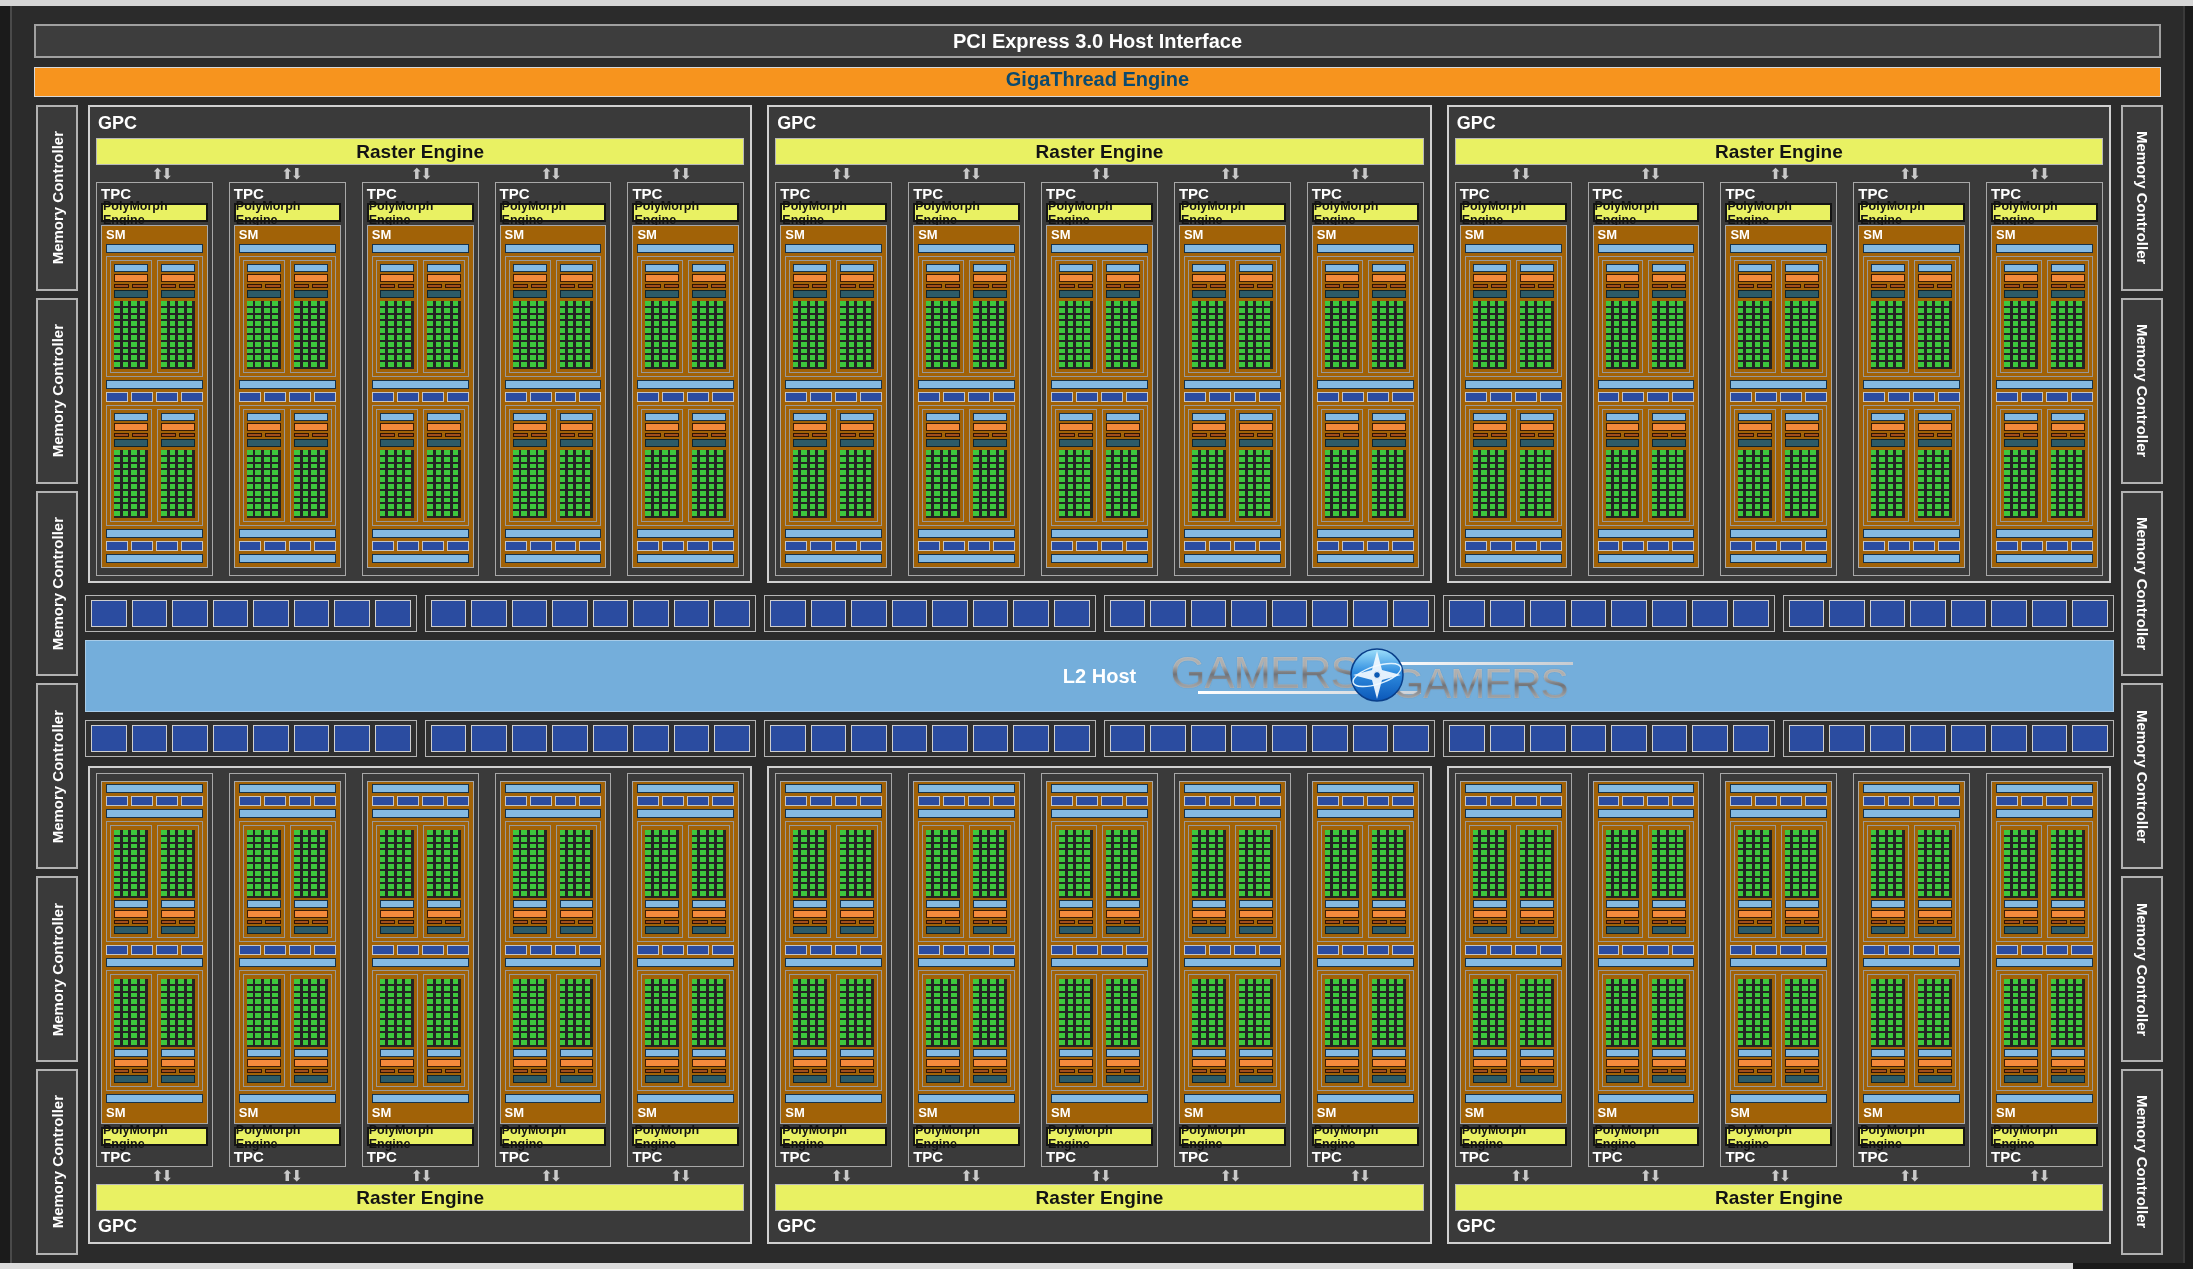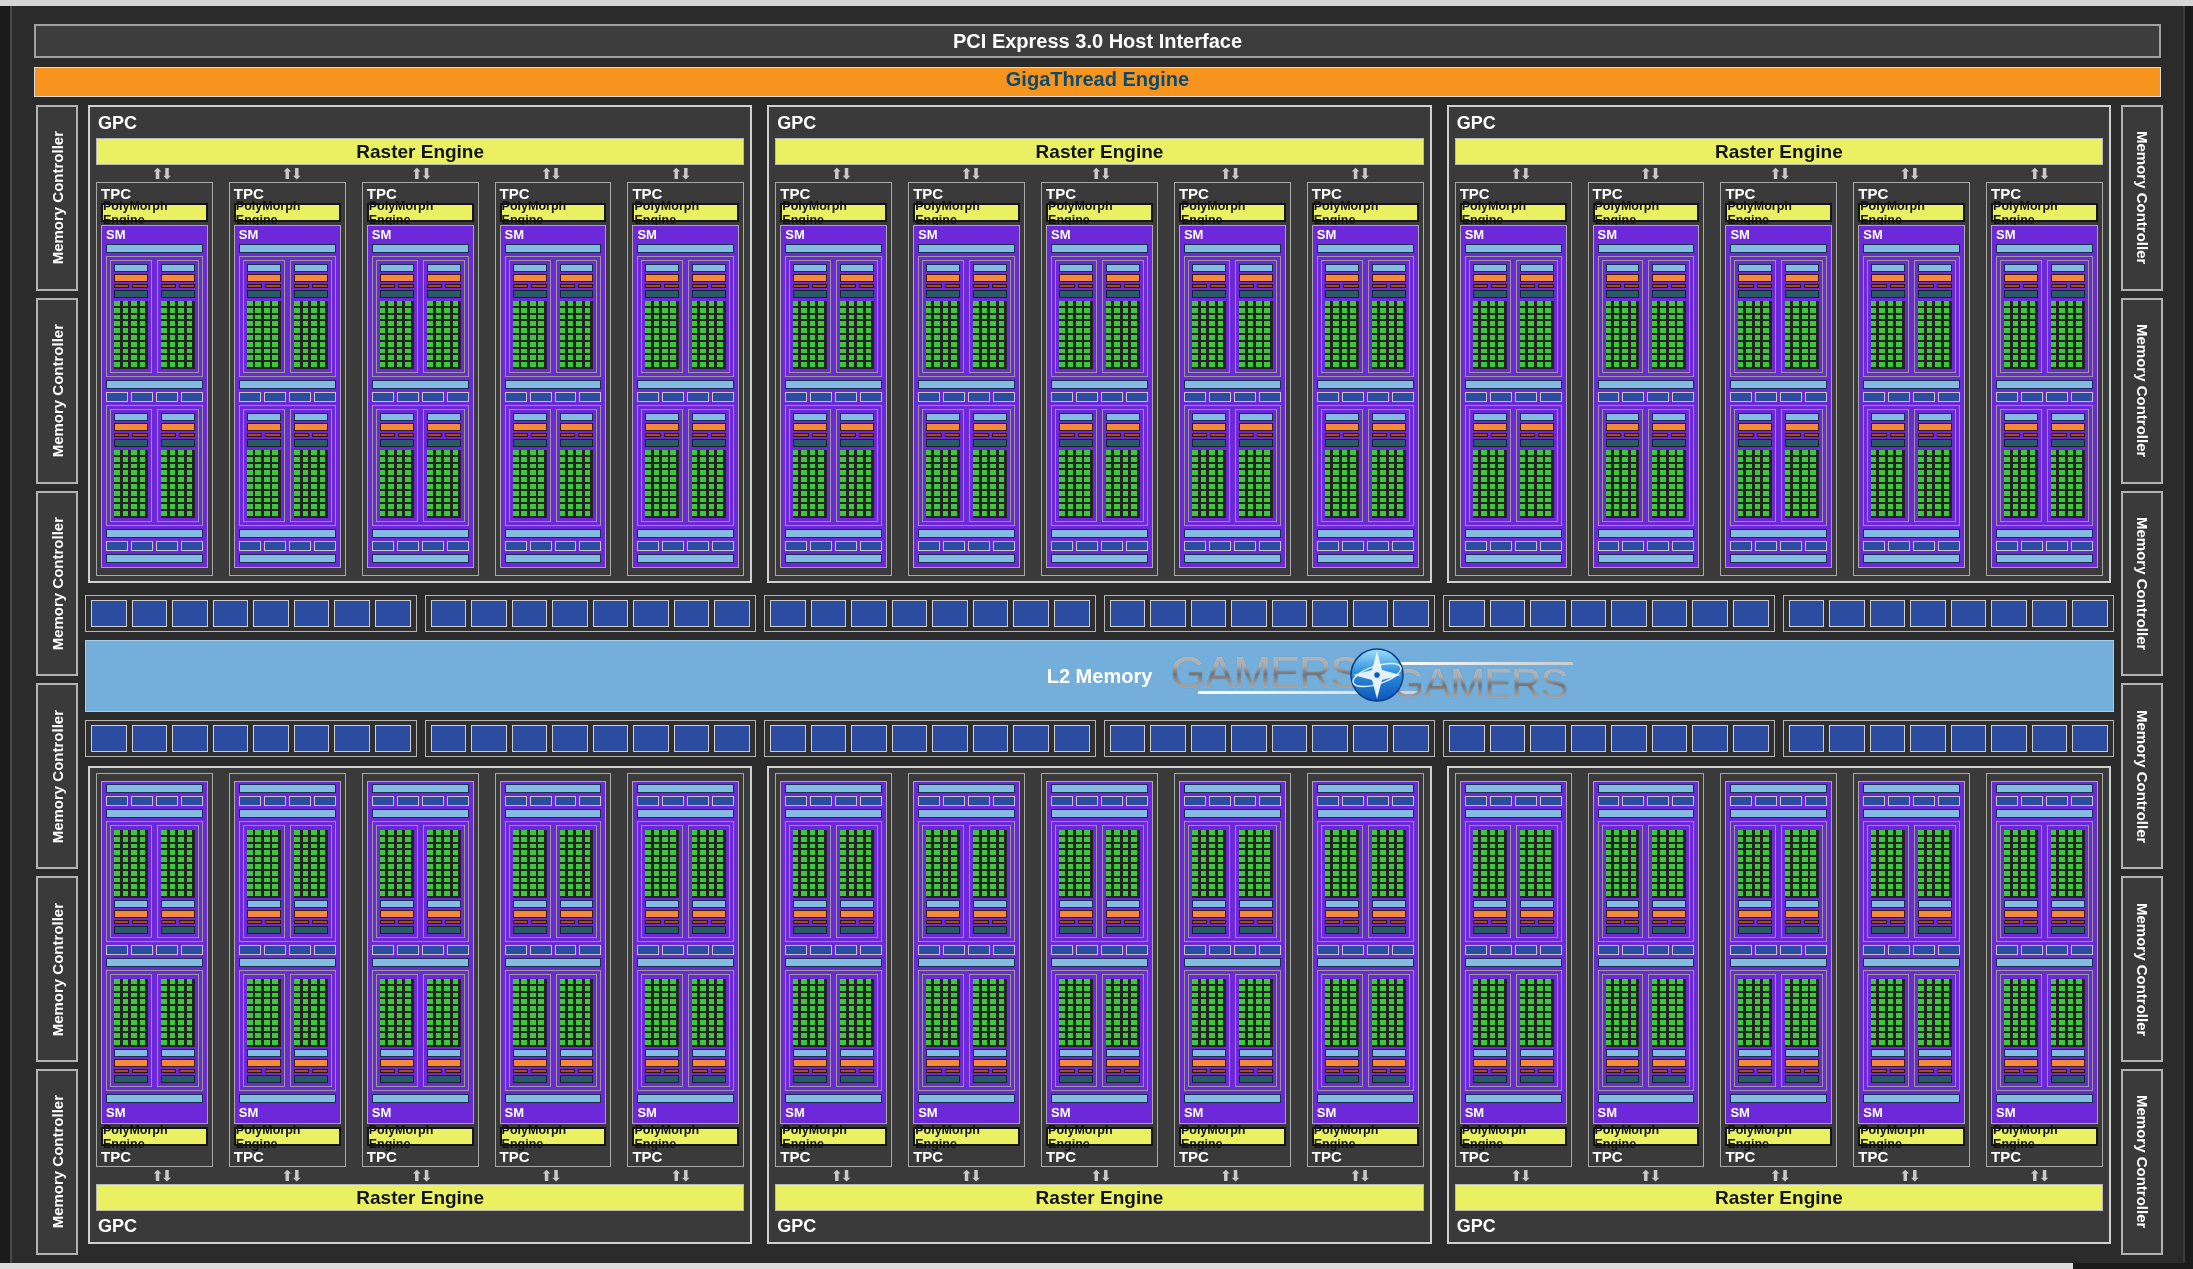--- a/index.html
+++ b/index.html
@@ -29,21 +29,21 @@
   .arrow-row{height:17px;display:flex;flex:none;}
   .arrow-cell{flex:1;display:flex;align-items:center;justify-content:center;color:#c9c9c9;
        font-size:15px;letter-spacing:-3px;line-height:15px;}
   .arrow-cell span{color:#c9c9c9;}
   .tpc-row{flex:1;display:flex;gap:16px;min-height:0;border-radius:8px;}
   .tpc{flex:1;border:1px solid #a8a8a8;padding:0 4px 4px;display:flex;flex-direction:column;min-width:0;background:#3a3a3a;}
   .tpc.bottom{padding:4px 4px 0;}
   .tpc-label{height:20px;display:flex;align-items:center;font-weight:bold;font-size:15px;color:#fff;flex:none;}
   .poly{height:15px;background:var(--c-yellow,#e9f163);border:2px solid #141414;color:#131313;
        font-weight:bold;font-size:12.5px;display:flex;align-items:center;justify-content:center;flex:none;}
-  .sm{flex:1;border:1px solid #a8a8a8;margin:3px 0;padding:2px 4px 4px;display:flex;flex-direction:column;gap:3px;background:#6d28d9;min-height:0;}
+  .sm{flex:1;border:1px solid #a8a8a8;margin:3px 0;padding:2px 4px 4px;display:flex;flex-direction:column;gap:3px;background:#a16207;min-height:0;}
   .sm-label{height:13px;line-height:13px;font-weight:bold;font-size:13px;color:#fff;flex:none;}
   .hbar{height:7px;background:var(--c-lblue,#85bae2);border:1px solid #16324a;flex:none;}
   .db-row{height:10px;display:flex;gap:3px;flex:none;}
   .db-seg{flex:1;background:var(--c-dblue,#2b4ca0);border:1px solid #c4c4c4;}
   .block{flex:1;border:1px solid #989898;padding:3px;display:flex;gap:5px;min-height:0;}
   .pcol{flex:1;border:1px solid #989898;padding:3px;display:flex;flex-direction:column;gap:2px;min-width:0;min-height:0;}
   .cb{flex:none;}
   .cb-lb{height:6px;background:var(--c-lblue,#85bae2);border:1px solid #16324a;}
   .cb-or{height:6px;background:var(--c-orange,#f48a3c);border:1px solid #3a1c06;}
   .brown-row{height:4px;display:flex;gap:3px;flex:none;}
@@ -1256,21 +1256,21 @@
               <div class="xbar-seg"></div>
               <div class="xbar-seg"></div>
               <div class="xbar-seg"></div>
               <div class="xbar-seg"></div>
               <div class="xbar-seg"></div>
               <div class="xbar-seg"></div>
               <div class="xbar-seg"></div>
             </div>
           </div>
         <div class="l2-bar">
-          <span>L2 Memory</span>
+          <span>L2 Host</span>
           <div class="gn-logo">
             <span class="gn-word gn-gamers">GAMERS</span>
             <svg class="gn-globe" viewBox="0 0 56 56">
               <defs>
                 <linearGradient id="gg" x1="0" y1="0" x2="0" y2="1">
                   <stop offset="0" stop-color="#9fe0fb"></stop>
                     <stop offset=".45" stop-color="#2f8de0"></stop>
                     <stop offset="1" stop-color="#0b57b8"></stop>
                 </linearGradient>
               </defs>

